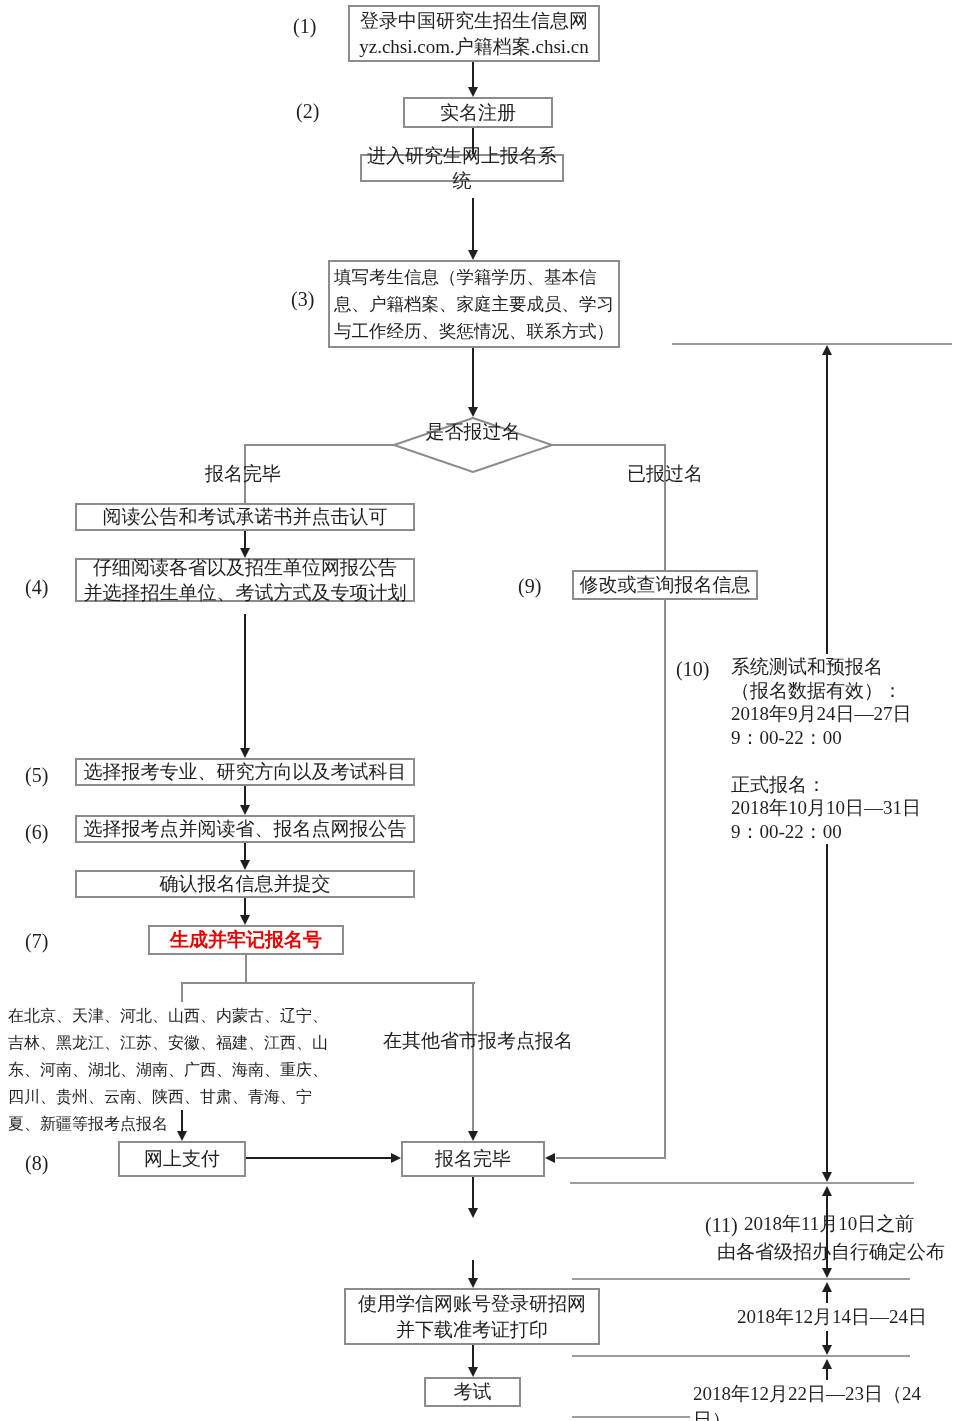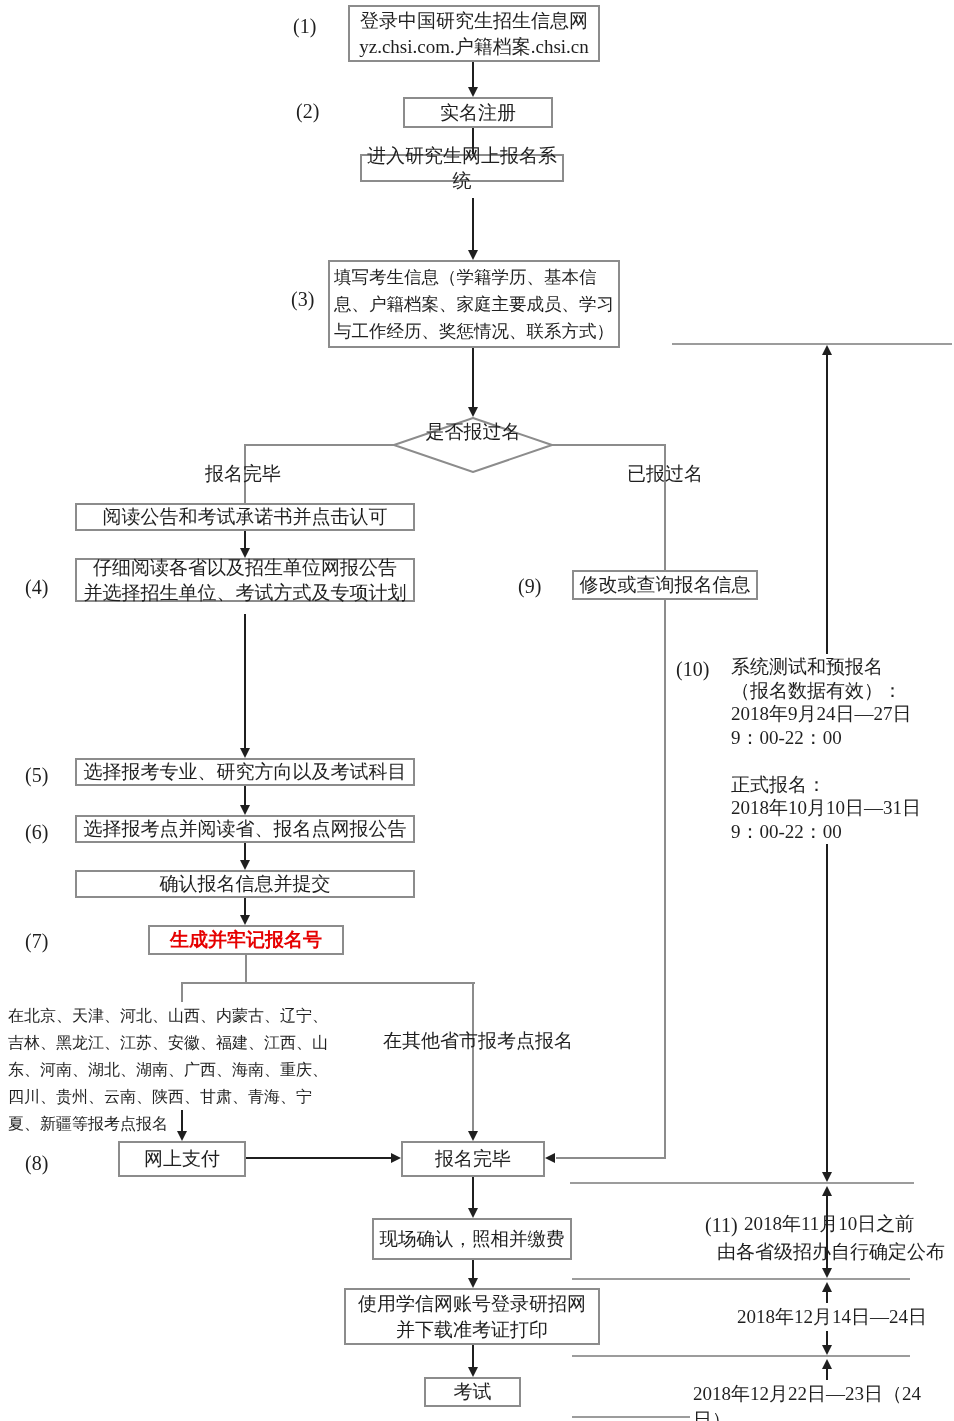--- a/index.html
+++ b/index.html
@@ -147,23 +147,20 @@
     </div>
   <div class="box" style="left:148px;top:925px;width:196px;height:30px">
       <span class="txt red">生成并牢记报名号</span>
     </div>
   <div class="box" style="left:118px;top:1141px;width:128px;height:36px">
       <span class="txt">网上支付</span>
     </div>
   <div class="box" style="left:401px;top:1141px;width:144px;height:36px">
       <span class="txt">报名完毕</span>
     </div>
-  <div class="box" style="left:372px;top:1218px;width:200px;height:42px;font-size:18.5px">
-      <span class="txt">现场确认，照相并缴费</span>
-    </div>
   <div class="box" style="left:344px;top:1288px;width:256px;height:57px">
       <span class="txt">使用学信网账号登录研招网
 并下载准考证打印</span>
     </div>
   <div class="box" style="left:424px;top:1377px;width:97px;height:30px">
       <span class="txt">考试</span>
     </div>
   <div class="box" style="left:572px;top:570px;width:186px;height:30px">
       <span class="txt">修改或查询报名信息</span>
     </div>

